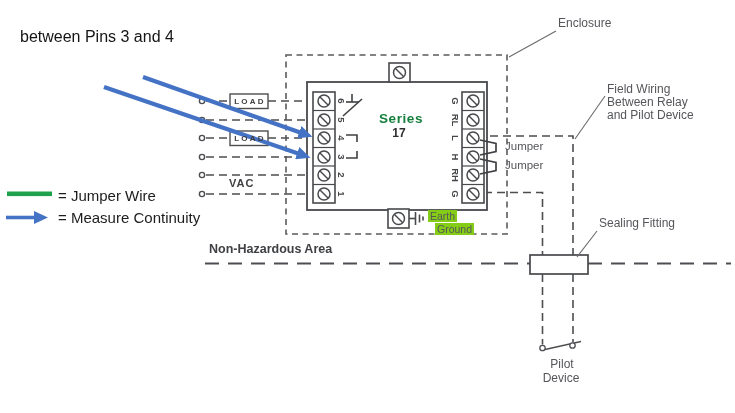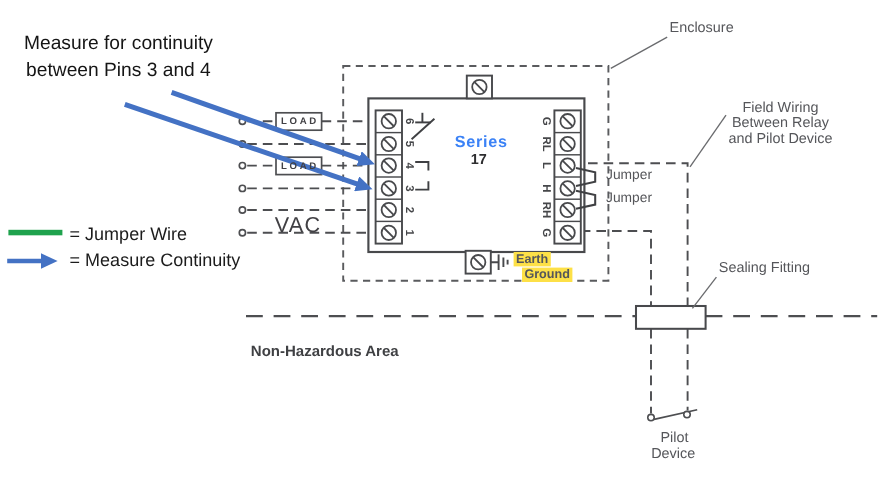--- a/index.html
+++ b/index.html
@@ -1,30 +1,30 @@
 <!DOCTYPE html>
 <html><head>
 <meta charset="utf-8">
 <style>
   html,body{margin:0;padding:0;background:#ffffff;}
   #stage{
     position:relative;width:735px;height:413px;background:#ffffff;
     font-family:"Liberation Sans",sans-serif;overflow:hidden;
   }
   #gfx{position:absolute;left:0;top:0;}
-  .txt{position:absolute;white-space:nowrap;text-align:center;}
+  .txt{position:absolute;white-space:nowrap;}
   .annot{font-size:16px;color:#151515;line-height:22px;}
   .legend-label{font-size:15px;color:#1c1c1c;}
   .callout{font-size:12px;color:#55565a;}
-  .callout-sm{font-size:10.5px;color:#55565a;background:#fde047;padding:0 2px;font-weight:bold;}
-  .series{font-weight:bold;font-size:13.5px;color:#3b82f6;letter-spacing:.6px;}
+  .callout-sm{font-size:10.5px;color:#55565a;background:#84cc16;padding:0 2px;}
+  .series{font-weight:bold;font-size:13.5px;color:#15803d;letter-spacing:.6px;}
   .series2{font-weight:bold;font-size:12px;color:#2e2e30;}
-  .vac{font-weight:normal;font-size:18px;color:#414044;letter-spacing:1px;}
+  .vac{font-weight:bold;font-size:11px;color:#414044;letter-spacing:1px;}
   .load{font-weight:bold;font-size:8px;color:#414044;letter-spacing:2.2px;}
-  .area-title{font-weight:bold;font-size:12.5px;color:#3f4043;margin-top:44px;}
+  .area-title{font-weight:bold;font-size:12.5px;color:#3f4043;}
   .area-line{font-weight:bold;font-size:11px;color:#3f4043;line-height:13.5px;}
   .tlabel{
     position:absolute;font-weight:bold;font-size:9.5px;color:#46474a;
     transform:translate(-50%,-50%) rotate(90deg);
   }
   .ctr{transform:translate(-50%,-50%);}
 </style>
 </head>
 <body>
 
@@ -176,21 +176,20 @@
     <rect x="7" y="191.5" width="45" height="4.6" fill="#1fa24d"></rect>
     <line x1="6" y1="217.5" x2="38" y2="217.5" stroke="#4472c4" stroke-width="3.6" marker-end="url(#arrBlue)"></line>
 
     <g stroke="#4472c4" stroke-width="4.2">
       <line x1="143" y1="77" x2="303" y2="133.5" marker-end="url(#arrBlue)"></line>
       <line x1="104" y1="87" x2="301" y2="154.5" marker-end="url(#arrBlue)"></line>
     </g>
   </svg>
 
   <div class="txt annot" style="left:20px;top:26px;">
-    <div>Measure for continuity</div>
     <div>between Pins 3 and 4</div>
   </div>
 
   <div class="txt legend-label" style="left:58px;top:187px;">= Jumper Wire</div>
   <div class="txt legend-label" style="left:58px;top:209px;">= Measure Continuity</div>
 
   <div class="txt series ctr" style="left:401px;top:118px;position:absolute;">Series</div>
   <div class="txt series2 ctr" style="left:399px;top:133px;position:absolute;">17</div>
 
   <div class="txt load ctr" style="left:250px;top:101px;">LOAD</div>

